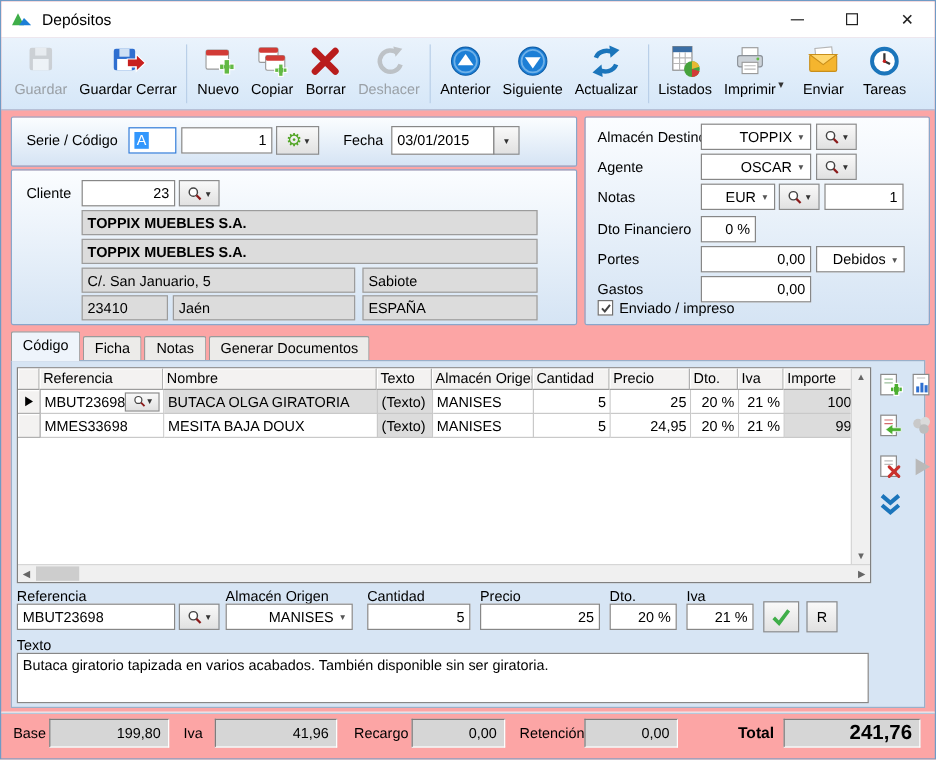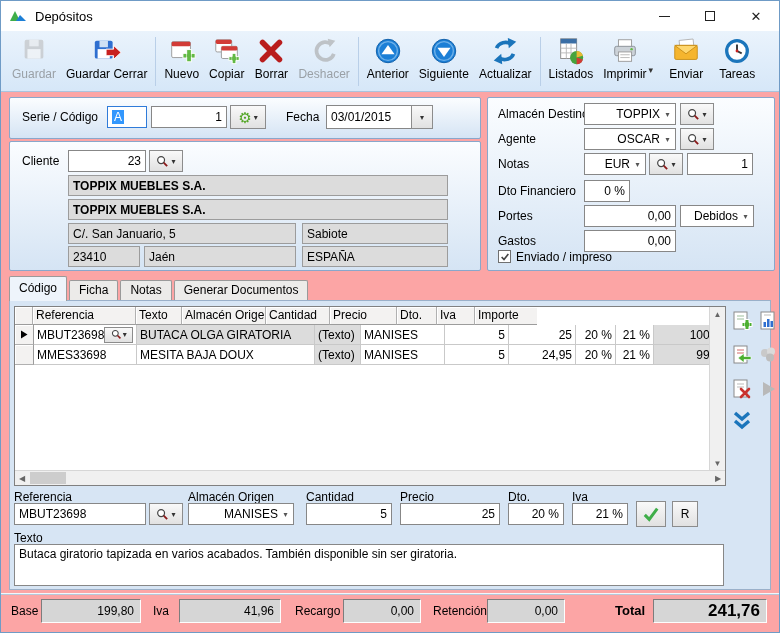--- a/index.html
+++ b/index.html
@@ -408,20 +408,21 @@
   </div>
 
   <div class="panel">
 
     <div class="grid">
       <div class="grid-main">
         <div class="grid-cols">
           <div class="hdr">
             <div class="hcell" style="width:18px;"></div>
             <div class="hcell" style="width:103px;">Referencia</div>
+            <div class="hcell" style="width:178px;">Nombre</div>
             <div class="hcell" style="width:46px;">Texto</div>
             <div class="hcell" style="width:84px;">Almacén Origen</div>
             <div class="hcell" style="width:64px;">Cantidad</div>
             <div class="hcell" style="width:67px;">Precio</div>
             <div class="hcell" style="width:40px;">Dto.</div>
             <div class="hcell" style="width:38px;">Iva</div>
             <div class="hcell" style="width:62px;border-right:none;">Importe</div>
           </div>
 
           <div class="grow">

